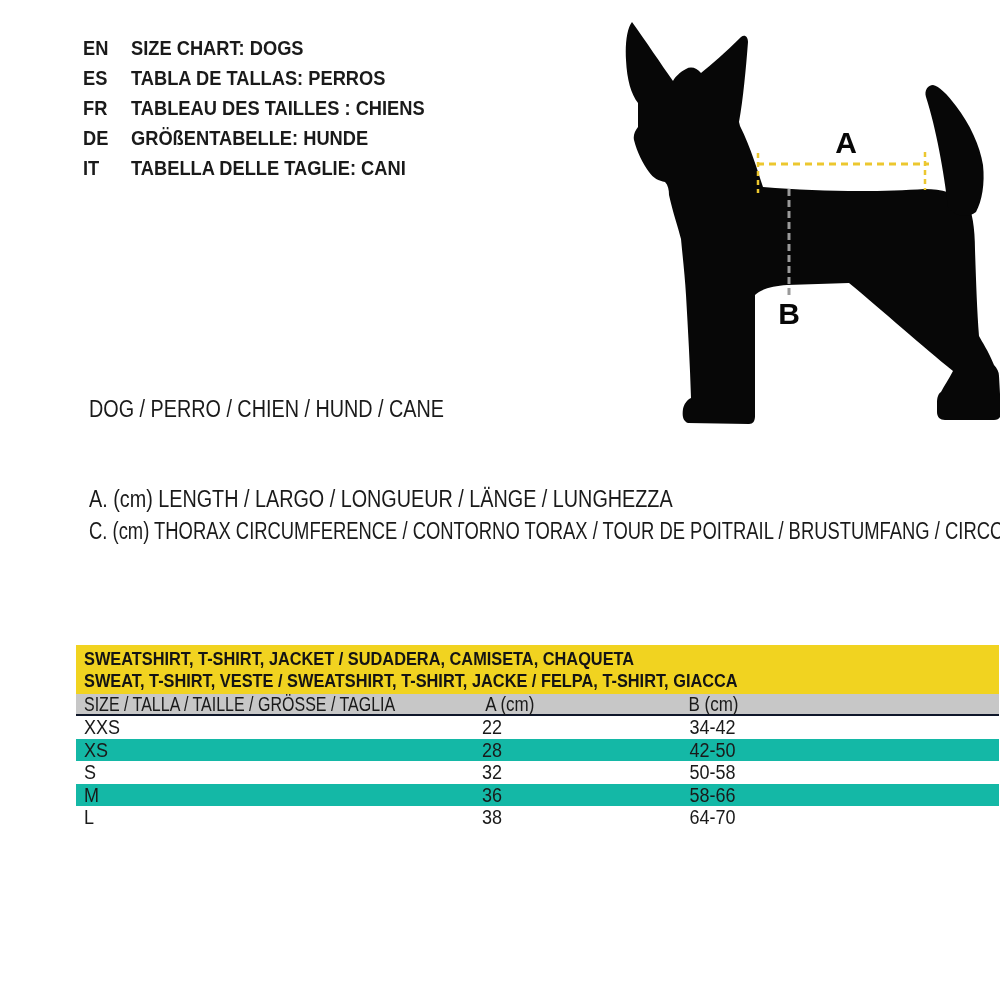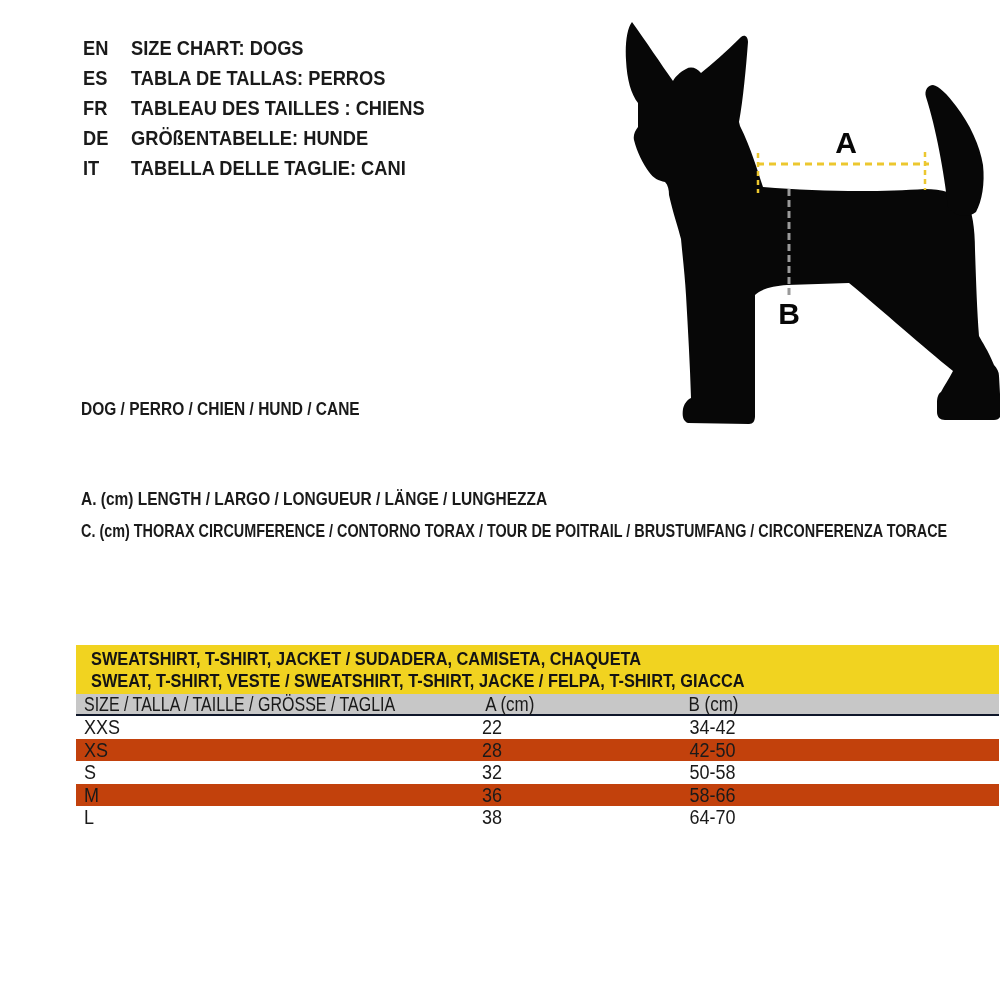--- a/index.html
+++ b/index.html
@@ -13,36 +13,36 @@
   .cond-80{display:inline-block;transform:scaleX(.80);transform-origin:0 50%;white-space:nowrap;}
   .cond-c{display:inline-block;transform:scaleX(.85);transform-origin:50% 50%;white-space:nowrap;}
   .cond-n{display:inline-block;transform:scaleX(.90);transform-origin:50% 50%;white-space:nowrap;}
 
   
   .lang-list{position:absolute;left:42px;top:33px;font-size:21px;line-height:30px;font-weight:bold;letter-spacing:0;}
   .lang-row{white-space:nowrap;}
   .lang-code{display:inline-block;width:48px;}
 
   
-  .textline{position:absolute;left:40px;font-size:18px;line-height:25px;font-weight:bold;white-space:nowrap;}
+  .textline{position:absolute;left:48px;font-size:23px;line-height:25px;font-weight:normal;white-space:nowrap;}
   .tl-dog{top:397px;}
   .tl-a{top:487px;text-align:center;}
   .tl-c{top:519px;}
   .tl-brand{top:575px;}
 
   
   .dog-svg{position:absolute;left:560px;top:0;width:440px;height:440px;}
 
   
   .size-table{position:absolute;left:35px;top:645px;width:923px;}
-  .title-band{background:#F1D320;height:49px;box-sizing:border-box;padding:3px 0 0 15px;}
+  .title-band{background:#F1D320;height:49px;box-sizing:border-box;padding:3px 0 0 8px;}
   .title-band .bl{font-size:19px;line-height:22px;font-weight:bold;color:#141414;}
   .thead{position:relative;height:20px;background:#C7C7C7;border-bottom:2px solid #0f172a;font-size:20px;line-height:20px;}
   .trow{position:relative;height:22.5px;font-size:20px;line-height:22.5px;background:#ffffff;}
-  .trow.alt{background:#c2410c;}
+  .trow.alt{background:#14b8a6;}
   .c1{position:absolute;left:8px;top:0;}
   .c2{position:absolute;left:405px;width:150px;top:0;}
   .c3{position:absolute;left:562px;width:150px;top:0;text-align:center;}
 </style>
 </head>
 <body>
 
 <div class="page">
 
   <div class="lang-list">

